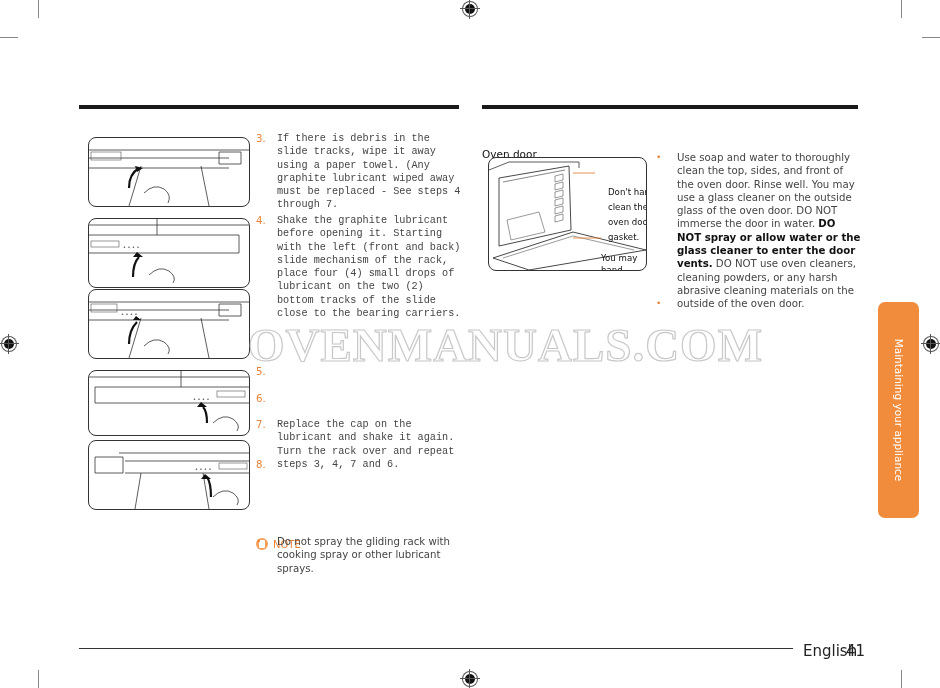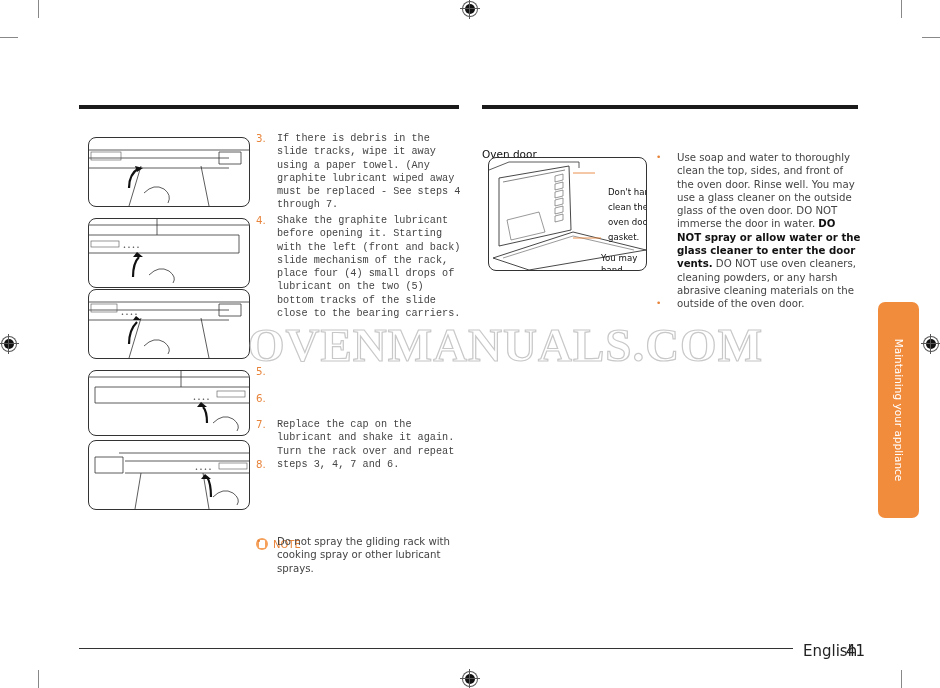--- a/index.html
+++ b/index.html
@@ -119,21 +119,21 @@
     <path d="M124 56 q10 -10 20 -4 q8 6 4 12" fill="none" stroke="#333" stroke-width="0.8"></path>
   </svg>
 </div>
 
 <div class="step text" style="top:132px;">
   <span class="num">3.</span>
   <span class="body">If there is debris in the slide tracks, wipe it away using a paper towel. (Any graphite lubricant wiped away must be replaced - See steps 4 through 7.</span>
 </div>
 <div class="step text" style="top:214px;">
   <span class="num">4.</span>
-  <span class="body">Shake the graphite lubricant before opening it. Starting with the left (front and back) slide mechanism of the rack, place four (4) small drops of lubricant on the two (5) bottom tracks of the slide close to the bearing carriers.</span>
+  <span class="body">Shake the graphite lubricant before opening it. Starting with the left (front and back) slide mechanism of the rack, place four (4) small drops of lubricant on the two (2) bottom tracks of the slide close to the bearing carriers.</span>
 </div>
 
 <div class="step text" style="top:365px;">
   <span class="num">5.</span>
 </div>
 <div class="step text" style="top:392px;">
   <span class="num">6.</span>
 </div>
 <div class="step text" style="top:418px;">
   <span class="num">7.</span>

